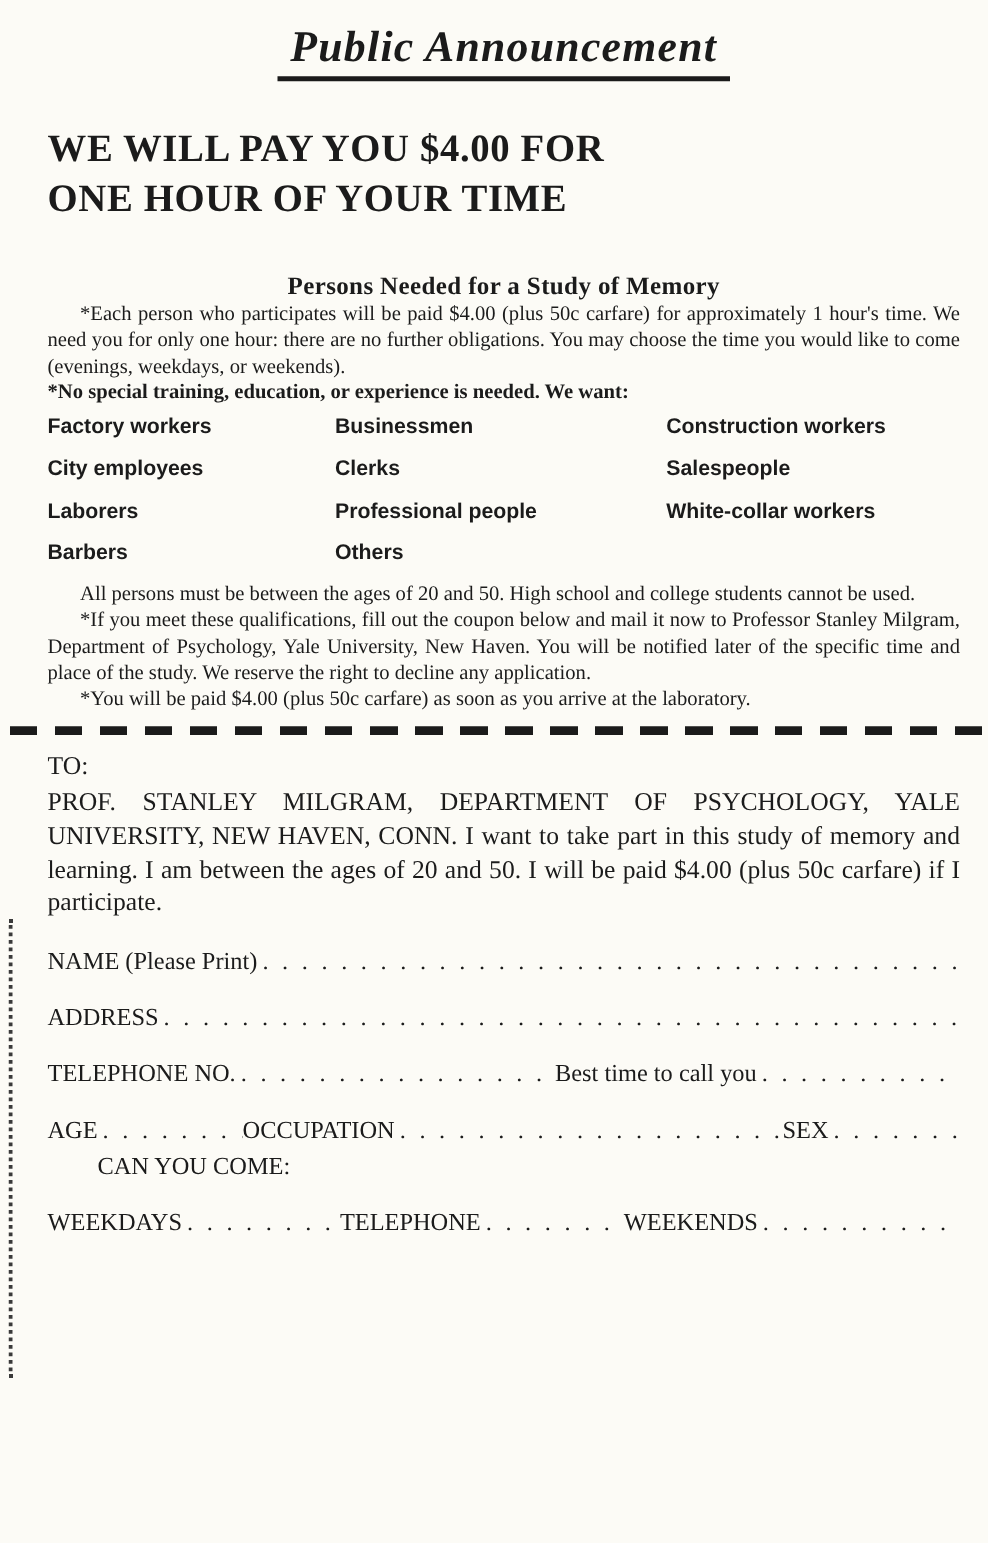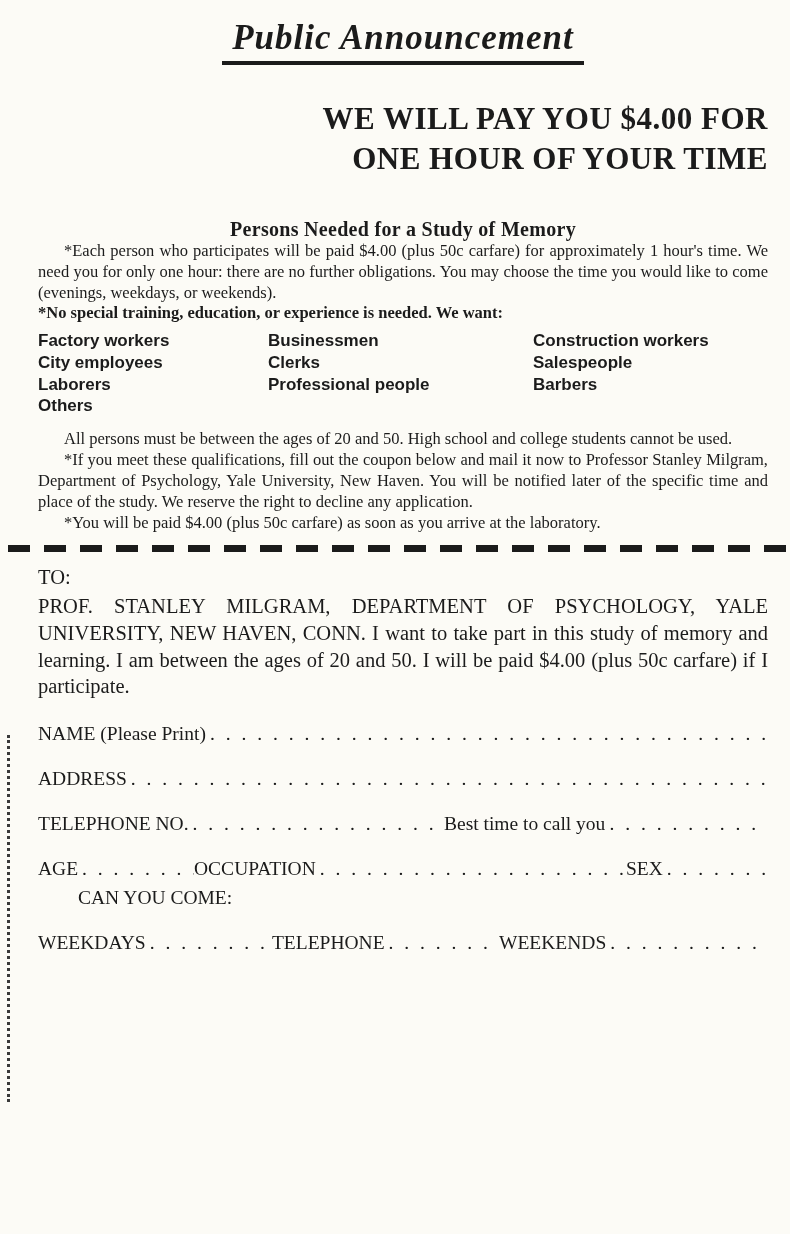--- a/index.html
+++ b/index.html
@@ -20,21 +20,21 @@
   .title-wrap { text-align:center; margin-top:4px; }
   .title-inner {
     display:inline-block;
     font-size:35px; font-weight:bold; font-style:italic;
     border-bottom:4px solid var(--ink);
     padding:0 10px 3px 10px;
     letter-spacing:1px;
   }
   .headline {
     margin:34px 0 0 0;
-    text-align:right;
+    text-align:left;
     font-size:31px; font-weight:bold;
     letter-spacing:0.5px;
     line-height:1.3;
   }
   .headline span { display:block; }
   .subhead {
     margin:38px 0 0 0;
     text-align:center;
     font-size:20px; font-weight:bold;
     letter-spacing:0.3px;
@@ -44,20 +44,21 @@
   .indent { text-indent:26px; }
   .p-first { margin-top:26px !important; }
   .want-line {
     margin:16px 0 10px 0;
     font-weight:bold;
     font-size:16.5px;
   }
   .occupations {
     display:grid;
     grid-template-columns: 230px 265px 1fr;
+    row-gap:12px;
     margin:6px 0 12px 0;
     font-family:"Liberation Sans","DejaVu Sans",sans-serif;
     font-weight:bold;
     font-size:17px;
   }
   .after-occ { margin-top:10px !important; }
   
   .cutline {
     margin:12px -30px 0 -30px;
     height:7px;
@@ -116,20 +117,21 @@
 
     <div class="occupations">
       <span>Factory workers</span>
       <span>Businessmen</span>
       <span>Construction workers</span>
       <span>City employees</span>
       <span>Clerks</span>
       <span>Salespeople</span>
       <span>Laborers</span>
       <span>Professional people</span>
+      <span>White-collar workers</span>
       <span>Barbers</span>
       <span>Others</span>
     </div>
 
     <p class="indent after-occ">All persons must be between the ages of 20 and 50. High school and college students cannot be used.</p>
     <p class="indent">*If you meet these qualifications, fill out the coupon below and mail it now to Professor Stanley Milgram, Department of Psychology, Yale University, New Haven. You will be notified later of the specific time and place of the study. We reserve the right to decline any application.</p>
     <p class="indent">*You will be paid $4.00 (plus 50c carfare) as soon as you arrive at the laboratory.</p>
   </div>
 
   <div class="cutline"></div>

